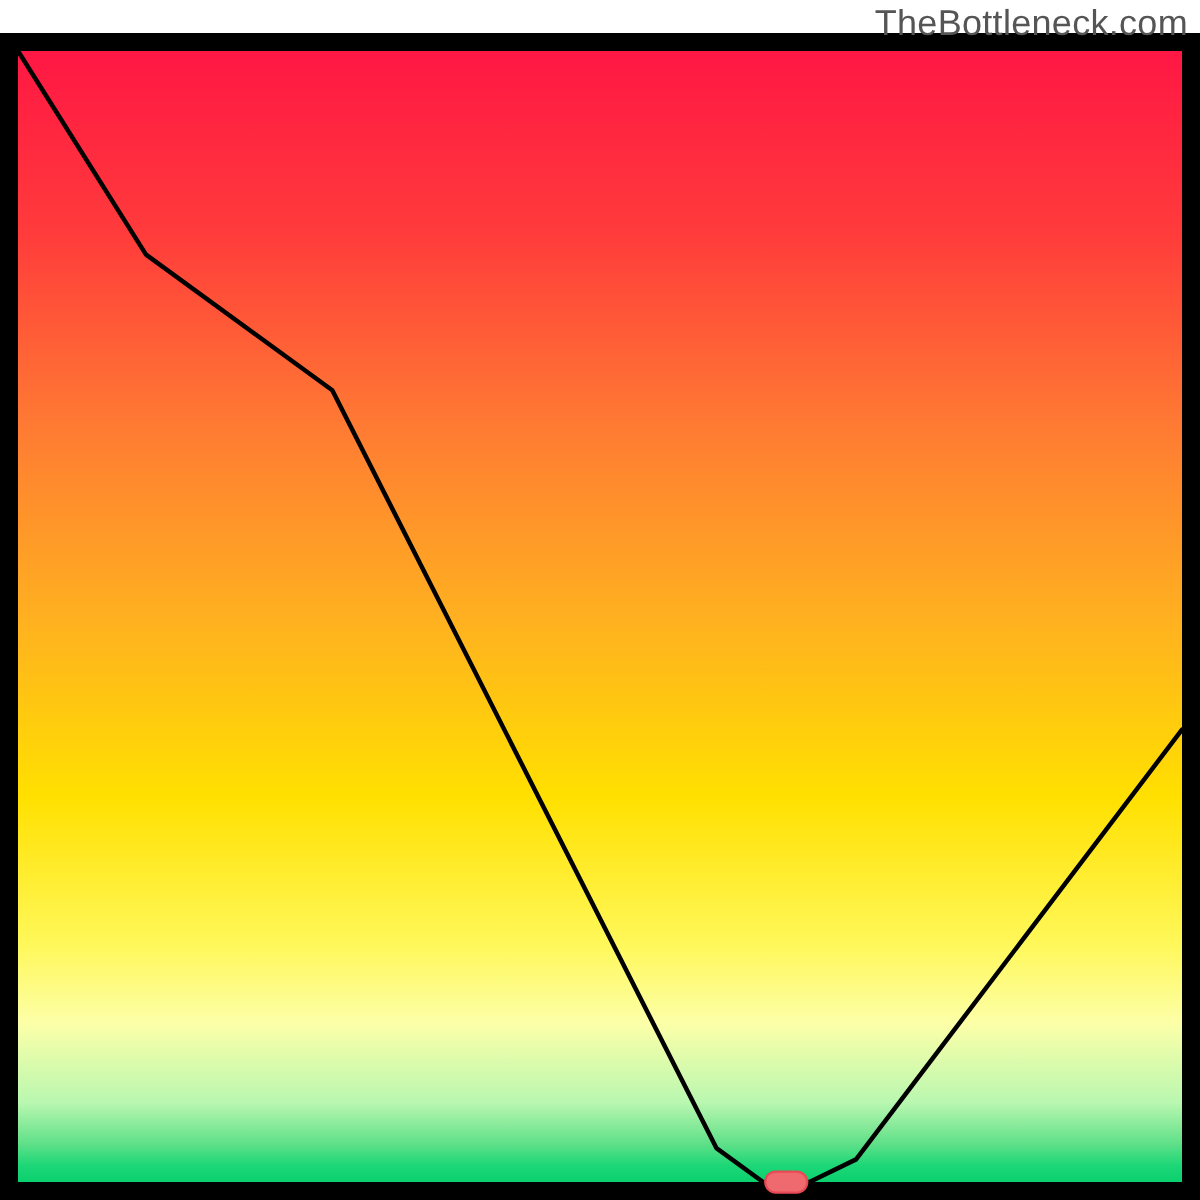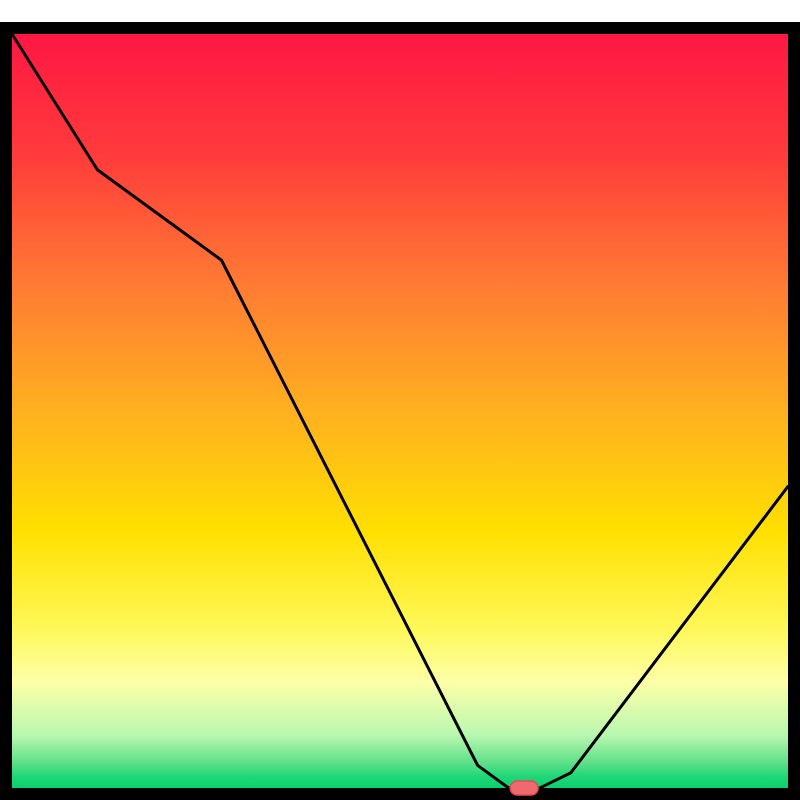--- a/index.html
+++ b/index.html
@@ -33,20 +33,21 @@
     top: 0;
     width: 800px;
     height: 800px;
     display: block;
   }
 </style>
 </head>
 <body>
 
 <div class="frame">
+  <div class="watermark">TheBottleneck.com</div>
   <svg class="chart" viewBox="0 0 800 800" preserveAspectRatio="none">
     <defs>
       <linearGradient id="bg-grad" x1="0" y1="0" x2="0" y2="1">
           <stop offset="0.00%" stop-color="#ff1744"></stop>
           <stop offset="16.00%" stop-color="#ff3b3b"></stop>
           <stop offset="33.00%" stop-color="#ff7a33"></stop>
           <stop offset="50.00%" stop-color="#ffb020"></stop>
           <stop offset="66.00%" stop-color="#ffe000"></stop>
           <stop offset="79.00%" stop-color="#fff85a"></stop>
           <stop offset="86.00%" stop-color="#fcffa8"></stop>

